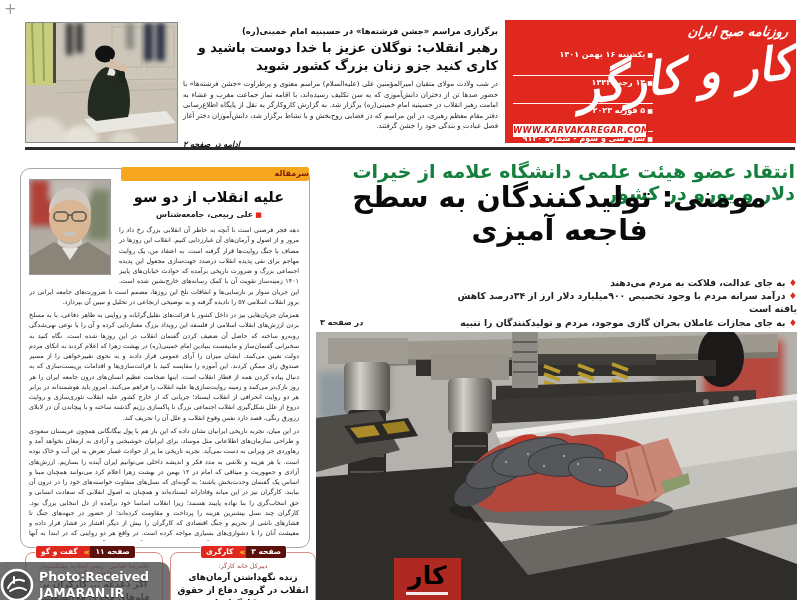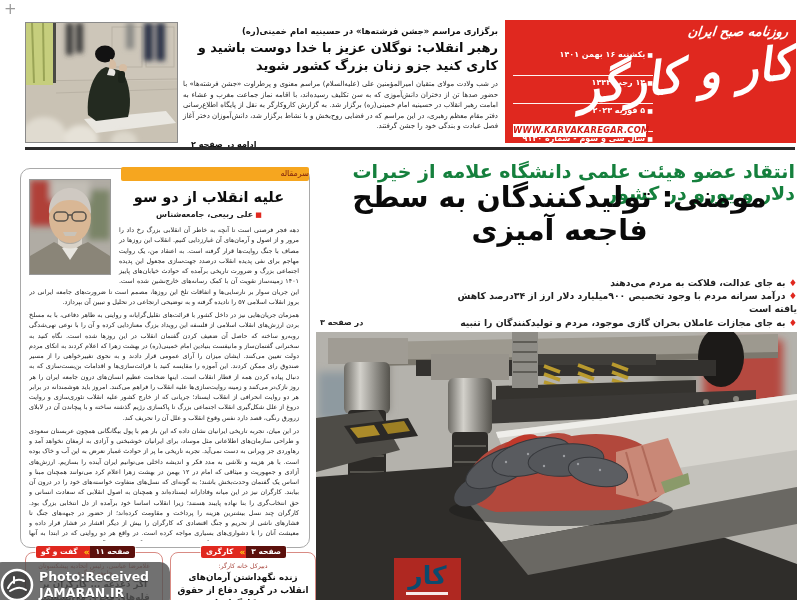--- a/index.html
+++ b/index.html
@@ -15,21 +15,21 @@
   
   .crop-mark { left:4px; top:0; color:#9a9a9a; font-size:15px; direction:ltr; }
 
   
   .ts-photo { left:25px; top:22px; width:153px; height:121px; border:1px solid #8a8a8a; background:#cdc6b9; }
   .ts-photo svg { display:block; }
   .ts-text { left:183px; top:26px; width:315px; height:124px; }
   .ts-kicker { font-size:8.5px; font-weight:bold; color:#111; text-align:right; margin-bottom:3px; }
   .ts-headline { font-size:13px; font-weight:800; color:#0d0d0d; line-height:1.35; text-align:right; margin-bottom:5px; }
   .ts-body { font-size:7px; line-height:1.5; color:#222; text-align:justify; }
-  .ts-cont { left:8px; bottom:1px; font-size:8px; font-weight:bold; color:#111; }
+  .ts-cont { left:0; bottom:1px; font-size:8px; font-weight:bold; color:#111;font-style:italic; }
 
   
   .masthead { left:505px; top:20px; width:291px; height:123px; background:#e0281f; overflow:hidden; }
   .mh-tagline { right:8px; top:4px; color:#fff; font-size:13px; font-weight:700; font-style:italic; transform:skewX(-6deg); z-index:3; }
   .mh-title { right:2px; top:26px; width:185px; color:#fff; font-size:46px; font-weight:900; font-style:italic;
               white-space:nowrap; text-align:center; transform:rotate(-7deg); z-index:1; letter-spacing:-2px; }
   .mh-dates { left:8px; top:28px; width:140px; z-index:2; list-style:none; }
   .mh-dates li { color:#fff; font-size:8px; font-weight:bold; text-align:right; padding:2px 0 16px;
                  border-bottom:1px solid rgba(255,255,255,.95); }
   .mh-dates li::before { content:"■ "; font-size:6px; }
@@ -43,28 +43,28 @@
   .lead-kicker { left:330px; top:160px; width:465px; text-align:right; font-size:19px; font-weight:800; color:#15803d; }
   .lead-h1 { left:322px; top:181px; width:475px; text-align:center; font-size:28.5px; font-weight:900; color:#0a0a0a; }
   .lead-h2 { left:322px; top:224px; width:475px; text-align:center; font-size:28.5px; font-weight:900; color:#0a0a0a; }
   .lead-bullets { left:435px; top:276px; width:362px; list-style:none; text-align:right; }
   .lead-bullets li { font-size:9.3px; font-weight:bold; color:#222; line-height:13.2px; }
   .lead-bullets li::before { content:"♦ "; color:#e0281f; }
   .lead-pageref { left:320px; top:318px; font-size:8px; font-weight:bold; color:#222; }
 
   .lead-photo { left:316px; top:332px; width:481px; height:268px; background:#b4b2ac; overflow:hidden; }
   .glove-mark { position:absolute; left:78px; bottom:0; width:67px; height:42px;
-                background:rgba(198,40,32,.85); overflow:hidden; color:#0c4a6e; text-align:center; }
+                background:rgba(198,40,32,.85); overflow:hidden; color:#000000; text-align:center; }
   .glove-mark .gm-word { font-size:25px; font-weight:900; line-height:1.1; margin-top:4px; }
   .glove-mark .gm-bar { position:absolute; left:12px; bottom:5px; width:42px; height:3px; background:rgba(255,255,255,.9); }
 
   
   .ed-box { left:20px; top:168px; width:290px; height:380px; border:1px solid #a9a9a9; border-radius:10px; background:#fff; }
   .ed-label { position:absolute; left:100px; top:-2px; width:188px; height:14px; background:#f6a61f;
-              border-radius:2px; text-align:right; font-size:8px; font-weight:normal; color:#7c1f0e;
+              border-radius:2px; text-align:right; font-size:8px; font-weight:bold; color:#7c1f0e;
               line-height:14px; padding-left:8px; }
   .ed-inner { position:absolute; left:8px; right:10px; top:10px; bottom:6px; overflow:hidden; }
   .ed-photo { float:left; width:82px; height:96px; margin:0 8px 6px 0; border:1px solid #999; background:#b8b4ac; }
   .ed-headline { font-size:14.5px; font-weight:800; color:#0d0d0d; text-align:center; margin:10px 0 5px; }
   .ed-byline { text-align:center; font-size:8px; font-weight:bold; color:#222; margin-bottom:6px; }
   .ed-byline::before { content:"■"; color:#e0281f; font-size:7px; margin-left:2px; }
   .ed-paras p { font-size:6.4px; line-height:1.6; color:#1a1a1a; text-align:justify; margin-bottom:3px; }
 
   
   .bbox { top:552px; height:60px; border:1.5px solid #d98b84; border-radius:8px; background:#fff; }

